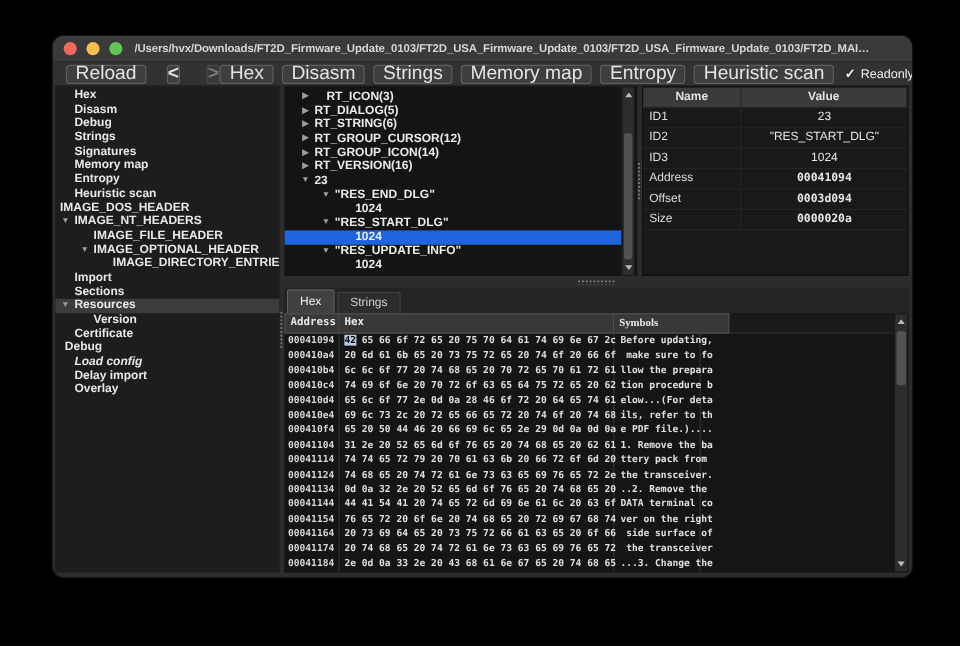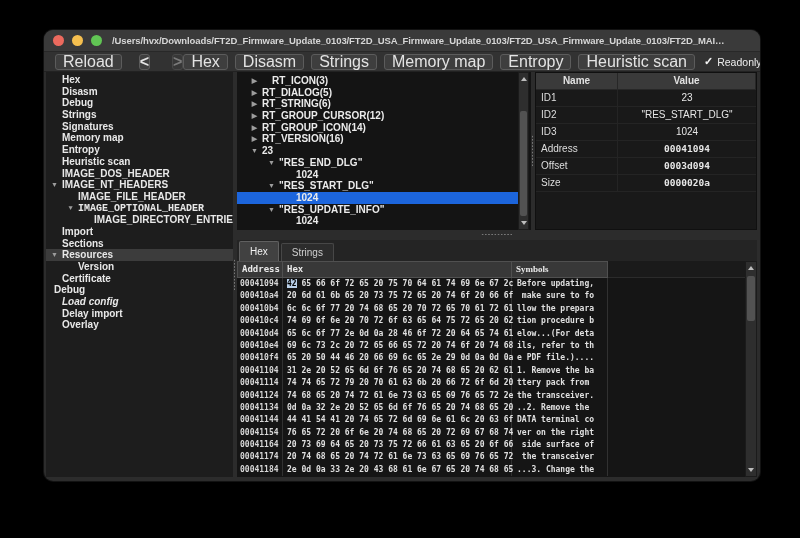--- a/index.html
+++ b/index.html
@@ -99,21 +99,21 @@
   .hhead { display:flex; height:17px; }
   .hhead span { background:#383838; border:1px solid #505050; border-left:none;
     font-size:9px; color:#eaeaea; line-height:15px; padding-left:4px; }
   .hhead span:first-child { border-left:1px solid #505050; }
   .hhead .c-addr { width:46px; } .hhead .c-hex { width:229px; } .hhead .c-sym { width:96px;font-family:Liberation Serif, serif; }
   .hhead .c-fill { flex:1; background:#1a1a1a; border:none; border-bottom:1px solid #2b2b2b; }
   .hbody { position:absolute; top:17px; left:0; right:12px; bottom:0; overflow:hidden; }
   .hrow { display:flex; height:12.4px; line-height:12.5px; font-size:8px; color:#e0e0e0; }
   .hrow .addr { width:46px; padding-left:3px; border-right:1px solid #313131; color:#d8d8d8; }
   .hrow .hx { width:229px; padding-left:4px; border-right:1px solid #313131; white-space:pre; }
-  .hrow .sym { width:96px; padding-left:5px; border-right:1px solid #313131; white-space:pre; }
+  .hrow .sym { width:72px; padding-left:5px; border-right:1px solid #313131; white-space:pre; }
   .selbyte { background:var(--selbyte); color:#000; }
 </style>
 </head>
 <body>
 
 <div class="window">
 
   <div class="titlebar">
     <div class="lights">
       <span class="light" id="light-red" style="background: rgb(236, 106, 94);"></span>
@@ -143,24 +143,24 @@
 
   <div class="sidebar" id="sidebar">
       <div class="srow" style="padding-left: 16px;"><span>Hex</span></div>
       <div class="srow" style="padding-left: 16px;"><span>Disasm</span></div>
       <div class="srow" style="padding-left: 16px;"><span>Debug</span></div>
       <div class="srow" style="padding-left: 16px;"><span>Strings</span></div>
       <div class="srow" style="padding-left: 16px;"><span>Signatures</span></div>
       <div class="srow" style="padding-left: 16px;"><span>Memory map</span></div>
       <div class="srow" style="padding-left: 16px;"><span>Entropy</span></div>
       <div class="srow" style="padding-left: 16px;"><span>Heuristic scan</span></div>
-      <div class="srow" style="padding-left: 16px;"><span>IMAGE_DOS_HEADER</span></div>
+      <div class="srow" style="padding-left: 4px;"><span>IMAGE_DOS_HEADER</span></div>
       <div class="srow" style="padding-left: 16px;"><span class="arrow" style="left: 3px;">▼</span><span>IMAGE_NT_HEADERS</span></div>
       <div class="srow" style="padding-left: 32px;"><span>IMAGE_FILE_HEADER</span></div>
-      <div class="srow" style="padding-left: 32px; font-family: Liberation Mono, monospace;"><span class="arrow" style="left: 19px;">▼</span><span>IMAGE_OPTIONAL_HEADER</span></div>
+      <div class="srow" style="padding-left: 32px;"><span class="arrow" style="left: 19px;">▼</span><span>IMAGE_OPTIONAL_HEADER</span></div>
       <div class="srow" style="padding-left: 48px;"><span>IMAGE_DIRECTORY_ENTRIES</span></div>
       <div class="srow" style="padding-left: 16px;"><span>Import</span></div>
       <div class="srow" style="padding-left: 16px;"><span>Sections</span></div>
       <div class="srow selected" style="padding-left: 16px;"><span class="arrow" style="left: 3px;">▼</span><span>Resources</span></div>
       <div class="srow" style="padding-left: 32px;"><span>Version</span></div>
       <div class="srow" style="padding-left: 16px;"><span>Certificate</span></div>
       <div class="srow" style="padding-left: 8px;"><span>Debug</span></div>
       <div class="srow" style="padding-left: 16px; font-style: italic;"><span>Load config</span></div>
       <div class="srow" style="padding-left: 16px;"><span>Delay import</span></div>
       <div class="srow" style="padding-left: 16px;"><span>Overlay</span></div>

